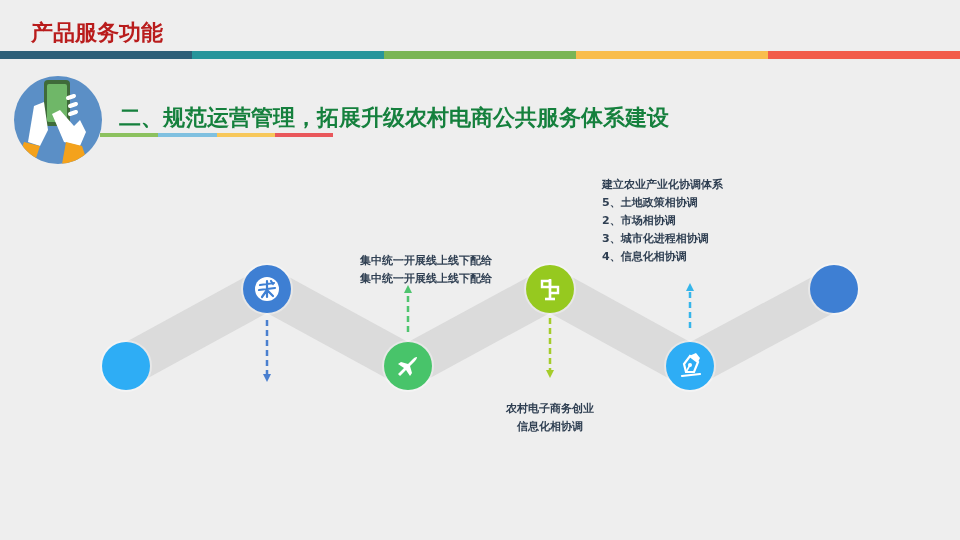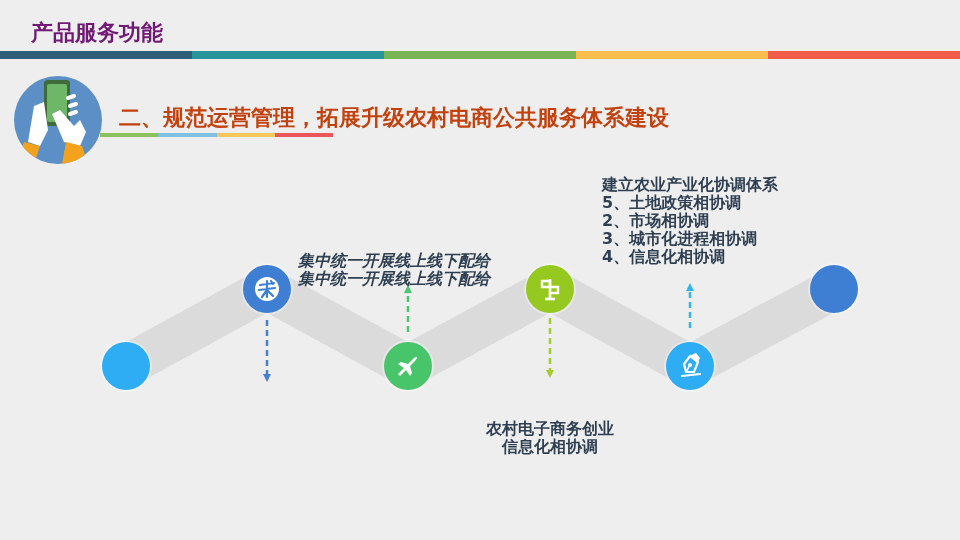--- a/index.html
+++ b/index.html
@@ -1,28 +1,28 @@
 <!DOCTYPE html>
 <html><head>
 <meta charset="utf-8">
 <style>
   html, body { margin:0; padding:0; }
   body { width:960px; height:540px; background:#eeeeee; position:relative; overflow:hidden;
          font-family:"DejaVu Sans","Liberation Sans",sans-serif; }
-  .page-title { position:absolute; left:31px; top:18px; font-size:22px; font-weight:bold; color:#701a75; letter-spacing:0px; }
+  .page-title { position:absolute; left:31px; top:18px; font-size:22px; font-weight:bold; color:#b91c1c; letter-spacing:0px; }
   .color-bar { position:absolute; left:0; top:51px; width:960px; height:8px; display:flex; }
   .color-bar div { flex:1; height:8px; }
   .badge { position:absolute; left:14px; top:76px; width:88px; height:88px; border-radius:50%; background:#5b8fc6; overflow:hidden; }
-  .section-title { position:absolute; left:119px; top:103px; font-size:22px; font-weight:bold; color:#c2410c; white-space:nowrap; }
+  .section-title { position:absolute; left:119px; top:103px; font-size:22px; font-weight:bold; color:#15803d; white-space:nowrap; }
   .underline { position:absolute; left:100px; top:133px; height:4px; display:flex; width:233px; }
   .underline div { flex:1; height:4px; }
   .diagram { position:absolute; left:0; top:0; width:960px; height:540px; }
   .node { position:absolute; width:48px; height:48px; border-radius:50%; display:flex; align-items:center; justify-content:center; box-shadow:0 0 0 2px rgba(255,255,255,0.35); }
   .node svg { width:28px; height:28px; }
-  .label { position:absolute; font-size:16px; font-weight:bold; color:#2f3f52; line-height:18px; white-space:nowrap; }
+  .label { position:absolute; font-size:11px; font-weight:bold; color:#2f3f52; line-height:18px; white-space:nowrap; }
   .label.center { text-align:center; }
   .label.left { text-align:left; }
 </style>
 </head>
 <body>
 
 <div class="page-title">产品服务功能</div>
 
 <div class="color-bar">
   <div style="background:#2e5f78"></div>
@@ -113,26 +113,26 @@
     <line x1="14" y1="13" x2="10" y2="20" stroke="#ffffff" stroke-width="1.6"></line>
     <path d="M6 24 L24 22" stroke="#ffffff" stroke-width="2.2" stroke-linecap="round"></path>
   </svg>
 </div>
 
 <div class="node" style="left:810px; top:265px; background:#3e7fd3;"></div>
 
 <div class="label center" style="left:196px; top:389px; width:142px;">
 </div>
 
-<div class="label center" style="left:294px; top:252px; width:200px;font-style:italic;">
+<div class="label center" style="left:326px; top:252px; width:200px;">
   <div>集中统一开展线上线下配给</div>
   <div>集中统一开展线上线下配给</div>
 </div>
 
-<div class="label center" style="left:480px; top:420px; width:140px;">
+<div class="label center" style="left:480px; top:400px; width:140px;">
   <div>农村电子商务创业</div>
   <div>信息化相协调</div>
 </div>
 
 <div class="label left" style="left:602px; top:176px;">
   <div>建立农业产业化协调体系</div>
   <div>5、土地政策相协调</div>
   <div>2、市场相协调</div>
   <div>3、城市化进程相协调</div>
   <div>4、信息化相协调</div>

